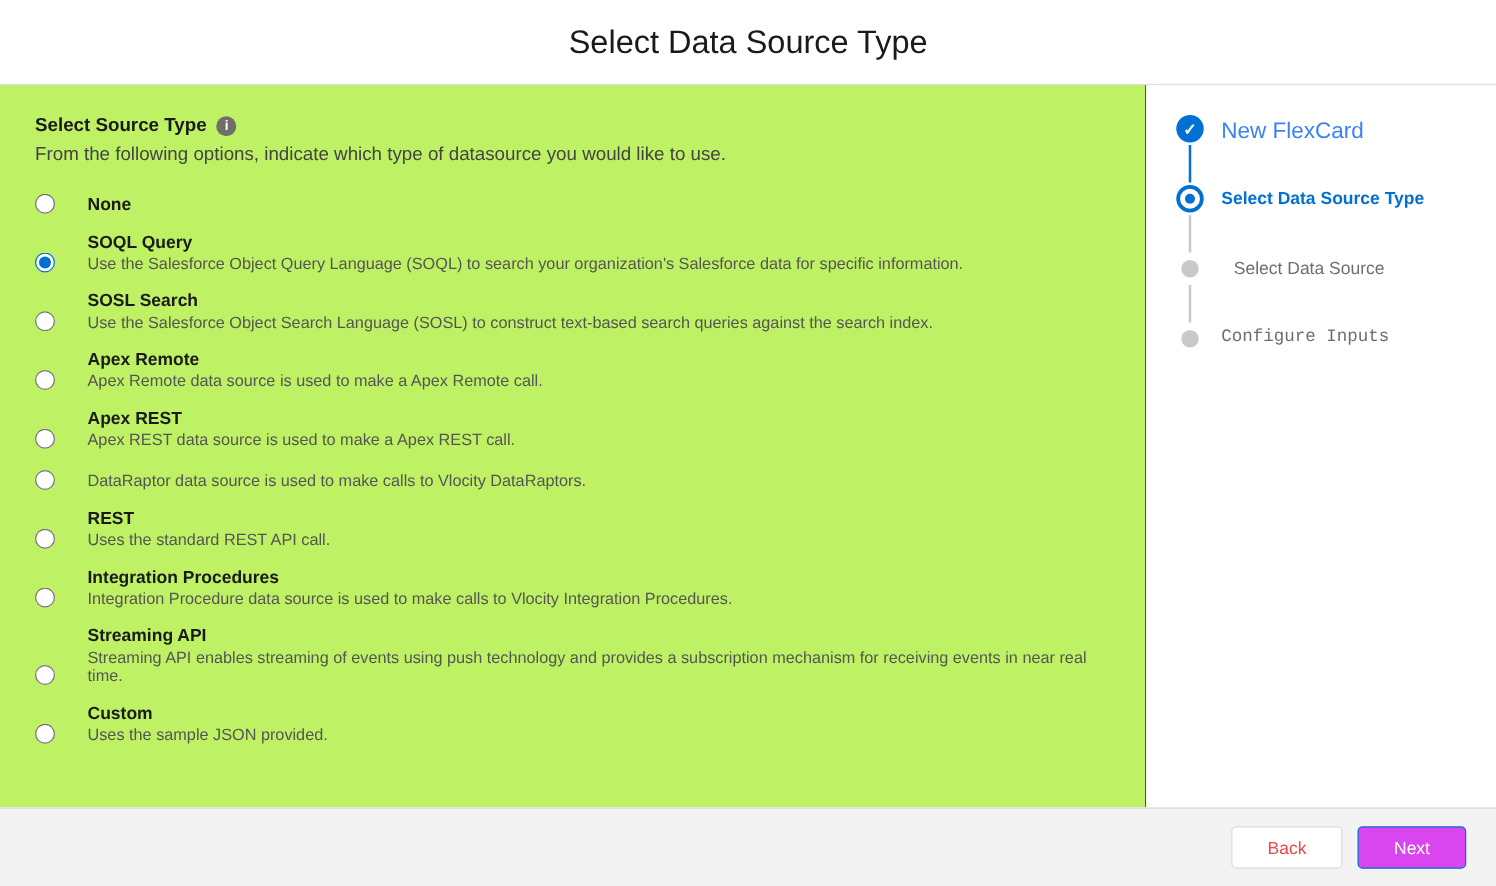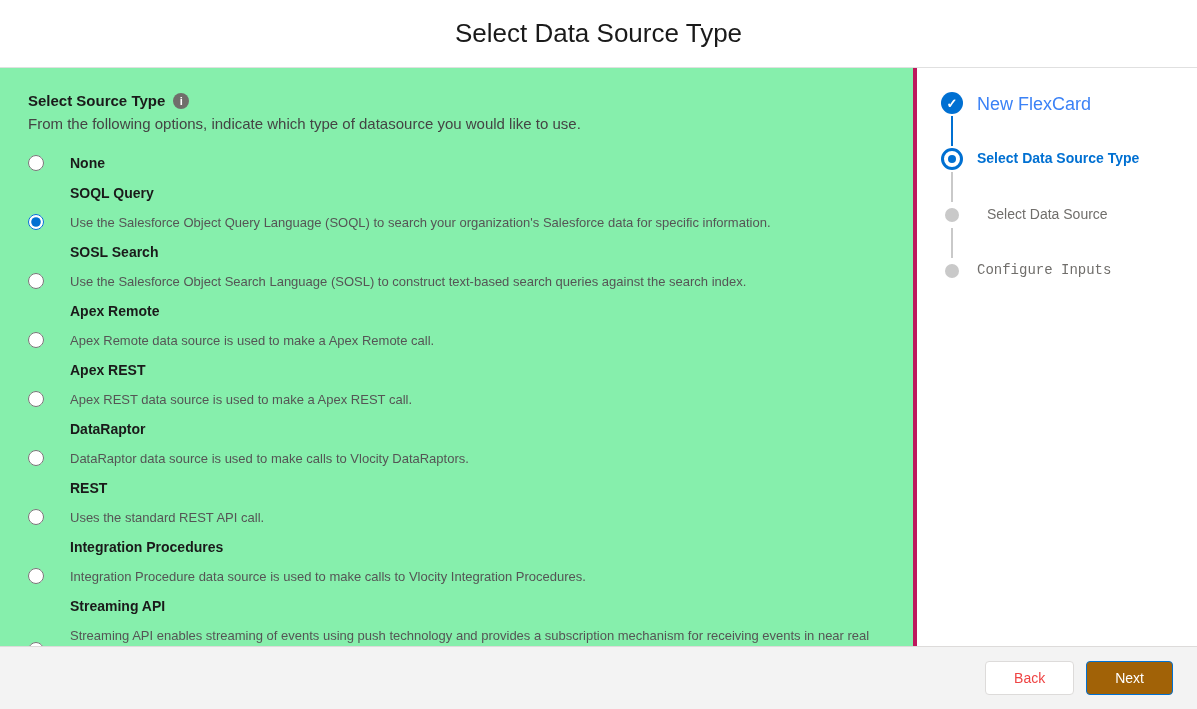--- a/index.html
+++ b/index.html
@@ -30,22 +30,22 @@
     
     .main {
       display: flex;
       flex: 1;
       overflow: hidden;
     }
 
     
     .left-panel {
       flex: 1;
-      background: #86efac;
-      border-right: 4px solid #be185d;
+      background: #bef264;
+      border-right: 1px solid #be185d;
       padding: 24px 28px;
       overflow-y: auto;
     }
 
     .section-title {
       display: flex;
       align-items: center;
       gap: 8px;
       font-size: 15px;
       font-weight: 600;
@@ -97,21 +97,21 @@
 
     .option-label {
       font-size: 14px;
       font-weight: 600;
       color: #1a1a1a;
     }
 
     .option-desc {
       font-size: 13px;
       color: #555;
-      margin-top: 14px;
+      margin-top: 2px;
     }
 
     
     .right-panel {
       width: 280px;
       background: #fff;
       padding: 20px 24px;
       flex-shrink: 0;
     }
 
@@ -141,21 +141,21 @@
       border: 1px solid;
     }
 
     .btn-back {
       background: #fff;
       border-color: #dddbda;
       color: #ef4444;
     }
 
     .btn-next {
-      background: #a16207;
+      background: #d946ef;
       border-color: #0070d2;
       color: #fff;
     }
   </style>
 </head>
 <body>
 
 <div class="header">
   <h1 class="header-title">Select Data Source Type</h1>
 </div>
@@ -201,21 +201,20 @@
         <div class="option-item">
           <input type="radio" name="datasource" value="apex_rest" style="">
           <div class="option-content">
             <span class="option-label">Apex REST</span>
             <span class="option-desc">Apex REST data source is used to make a Apex REST call.</span>
           </div>
         </div>
         <div class="option-item">
           <input type="radio" name="datasource" value="dataraptor" style="">
           <div class="option-content">
-            <span class="option-label">DataRaptor</span>
             <span class="option-desc">DataRaptor data source is used to make calls to Vlocity DataRaptors.</span>
           </div>
         </div>
         <div class="option-item">
           <input type="radio" name="datasource" value="rest" style="">
           <div class="option-content">
             <span class="option-label">REST</span>
             <span class="option-desc">Uses the standard REST API call.</span>
           </div>
         </div>

